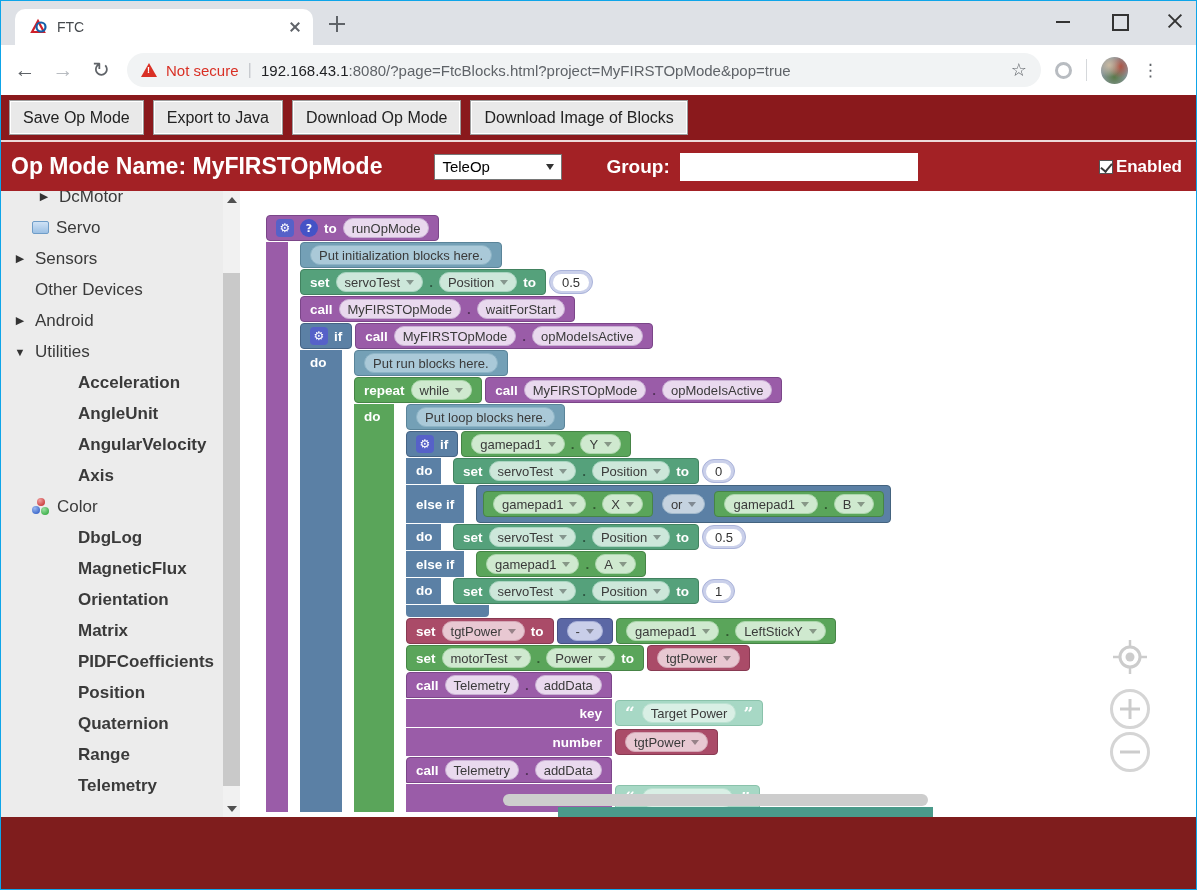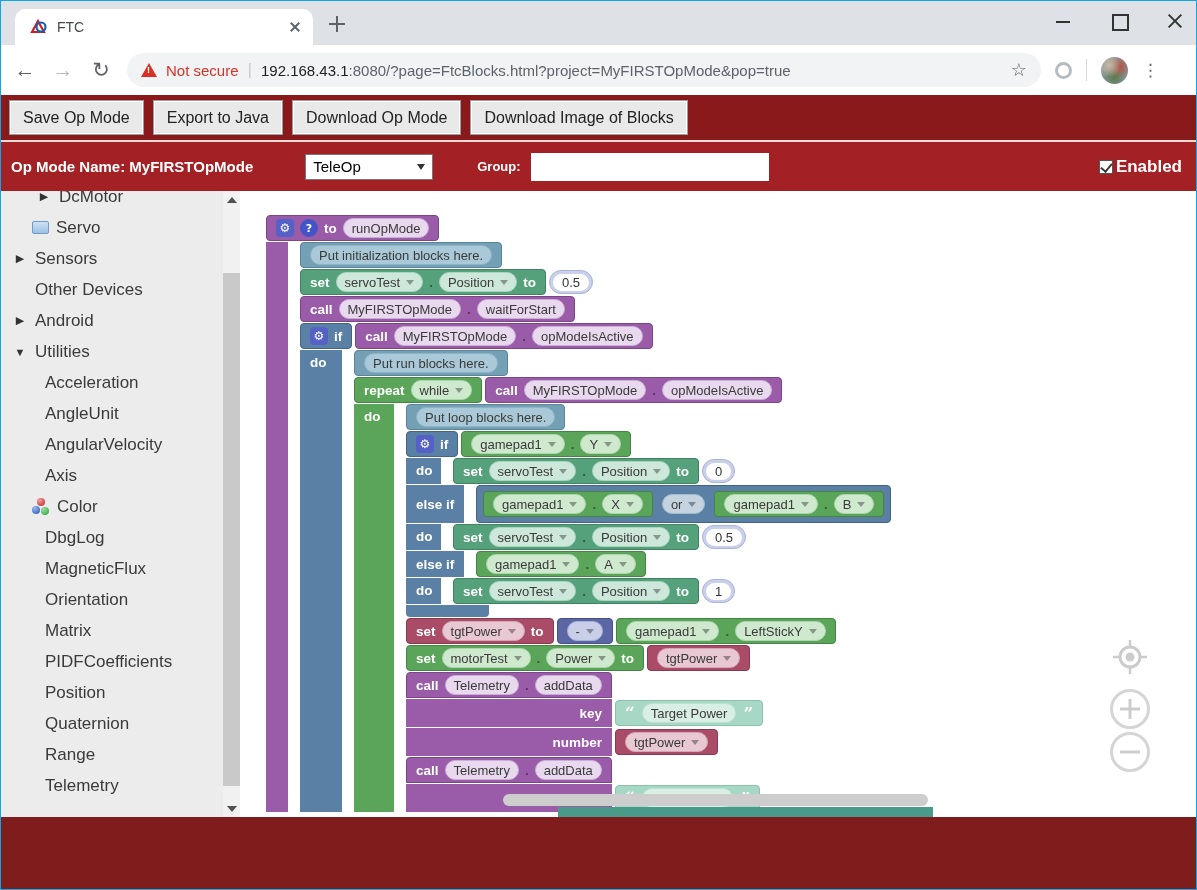--- a/index.html
+++ b/index.html
@@ -53,41 +53,41 @@
   .nav-item { display:flex; align-items:center; padding:0 27px; font-size:17px; }
   .nav-item.active { background:#75121a; color:#e8453c; }
   .help-item { margin-left:auto; display:flex; align-items:center; padding:0 26px; font-size:17px; }
 
   
   .actionbar { height:47px; background:#8a191c; display:flex; align-items:center; padding:0 8px; gap:9px; border-bottom:2px solid #eed9d9; }
   .abtn { background:#e9e9e9; border:1px solid #9d9d9d; box-shadow:0 0 0 1px #fff inset; color:#222; font-size:16px; height:35px; padding:0 13px; font-family:"Liberation Sans",sans-serif; }
 
   
   .opmodebar { height:49px; background:#a32125; display:flex; align-items:center; padding:0 10px; color:#fff; }
-  .om-label { font-weight:bold; font-size:15px; }
+  .om-label { font-weight:bold; font-size:23px; }
   .select { margin-left:52px; width:128px; height:26px; background:#fff; border:1px solid #767676; color:#000; font-size:15px; display:flex; align-items:center; justify-content:space-between; padding:0 7px; }
   .sel-arrow { width:0;height:0;border-left:4px solid transparent;border-right:4px solid transparent;border-top:6px solid #333; }
-  .group-label { margin-left:44px; font-weight:bold; font-size:13px; }
+  .group-label { margin-left:44px; font-weight:bold; font-size:19px; }
   .group-input { margin-left:10px; width:238px; height:28px; border:none; background:#fff; }
   .enabled-wrap { margin-left:auto; display:flex; align-items:center; gap:3px; padding-right:4px; }
   .cbx { width:14px; height:14px; background:#fff; position:relative; border:1px solid #555; }
   .cbx::after { content:""; position:absolute; left:3px; top:0px; width:5px; height:9px; border:solid #3a3a3a; border-width:0 2.5px 2.5px 0; transform:rotate(40deg); }
   .enabled-label { font-weight:bold; font-size:17px; }
 
   
   .main { display:flex; height:626px; }
   .sidebar { width:222px; background:#ececec; overflow:hidden; }
   .tree { margin-top:-10px; }
   .si { height:31px; display:flex; align-items:center; color:#3a3a3a; font-size:17px; gap:8px; }
   .si .tri { font-size:11px; color:#333; width:14px; text-align:center; }
   .lvl0 { padding-left:12px; }
   .lvl0-noarrow { padding-left:34px; }
   .lvl1-arrow { padding-left:36px; }
   .lvl1-icon { padding-left:31px; gap:7px; }
-  .leaf { padding-left:44px; }
+  .leaf { padding-left:77px;font-weight:bold; }
   .ic-servo { width:17px; height:13px; background:linear-gradient(#cfe2f5,#9cc0e4); border:1px solid #6f9dc8; border-radius:2px; }
   .ic-color { width:18px; height:18px; position:relative; }
   .ic-color i { position:absolute; width:8px; height:8px; border-radius:50%; }
   .ic-color .c-r { left:5px; top:0; background:radial-gradient(circle at 35% 30%,#f0a0a0,#c02020); }
   .ic-color .c-b { left:0; top:8px; background:radial-gradient(circle at 35% 30%,#9ab8f0,#2050c0); }
   .ic-color .c-g { left:9px; top:9px; background:radial-gradient(circle at 35% 30%,#9ae0a0,#20a030); }
 
   .side-scroll { width:17px; background:#f1f1f1; position:relative; }
   .ss-arrow { position:absolute; left:0; width:17px; height:17px; display:flex; align-items:center; justify-content:center; }
   .ss-arrow i { width:0; height:0; border-left:5px solid transparent; border-right:5px solid transparent; }

